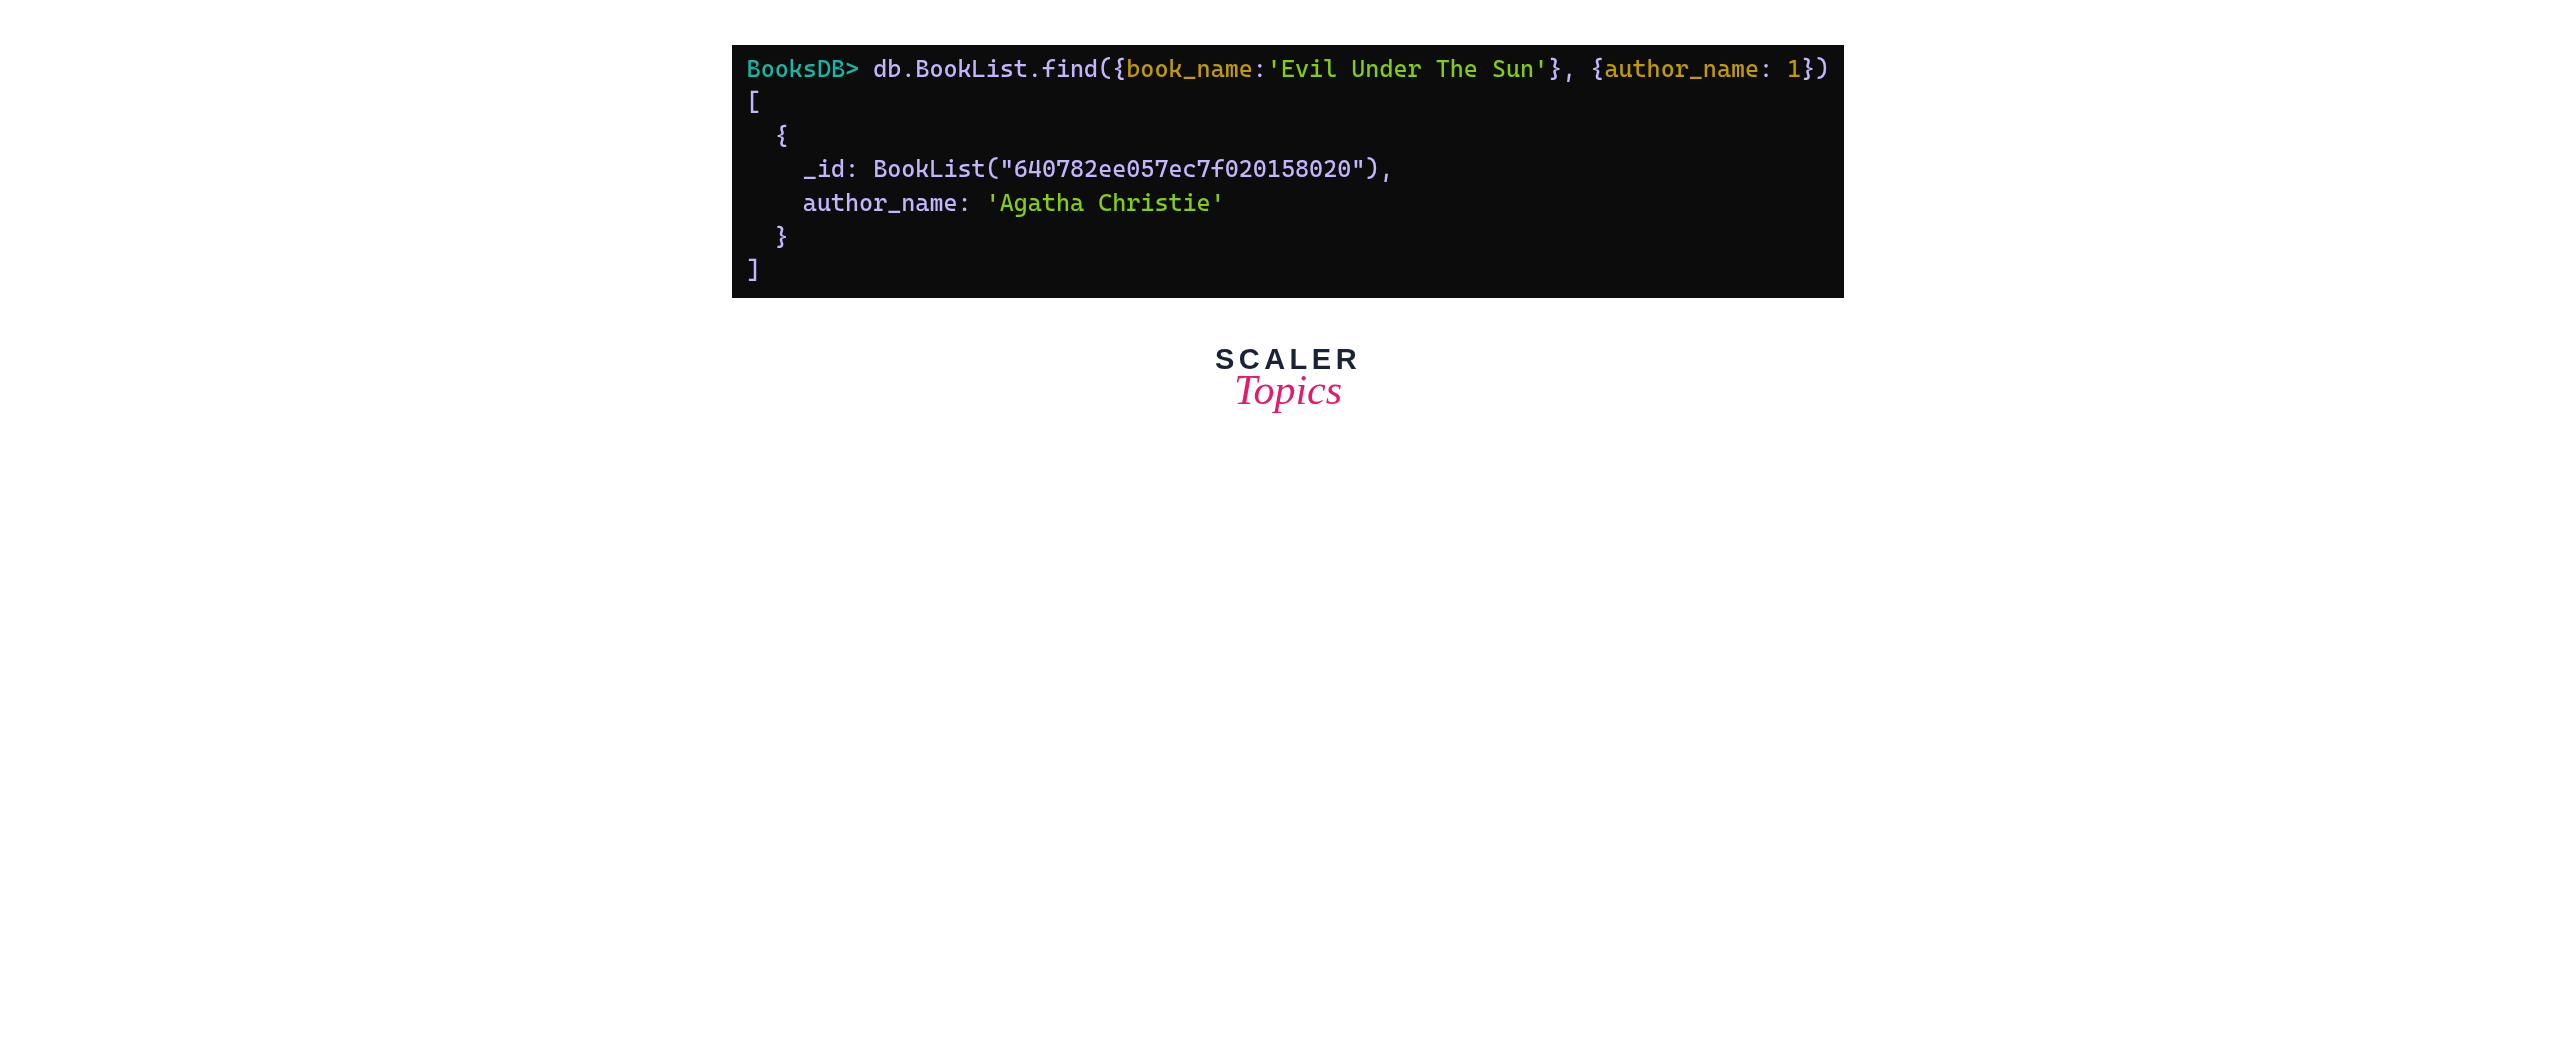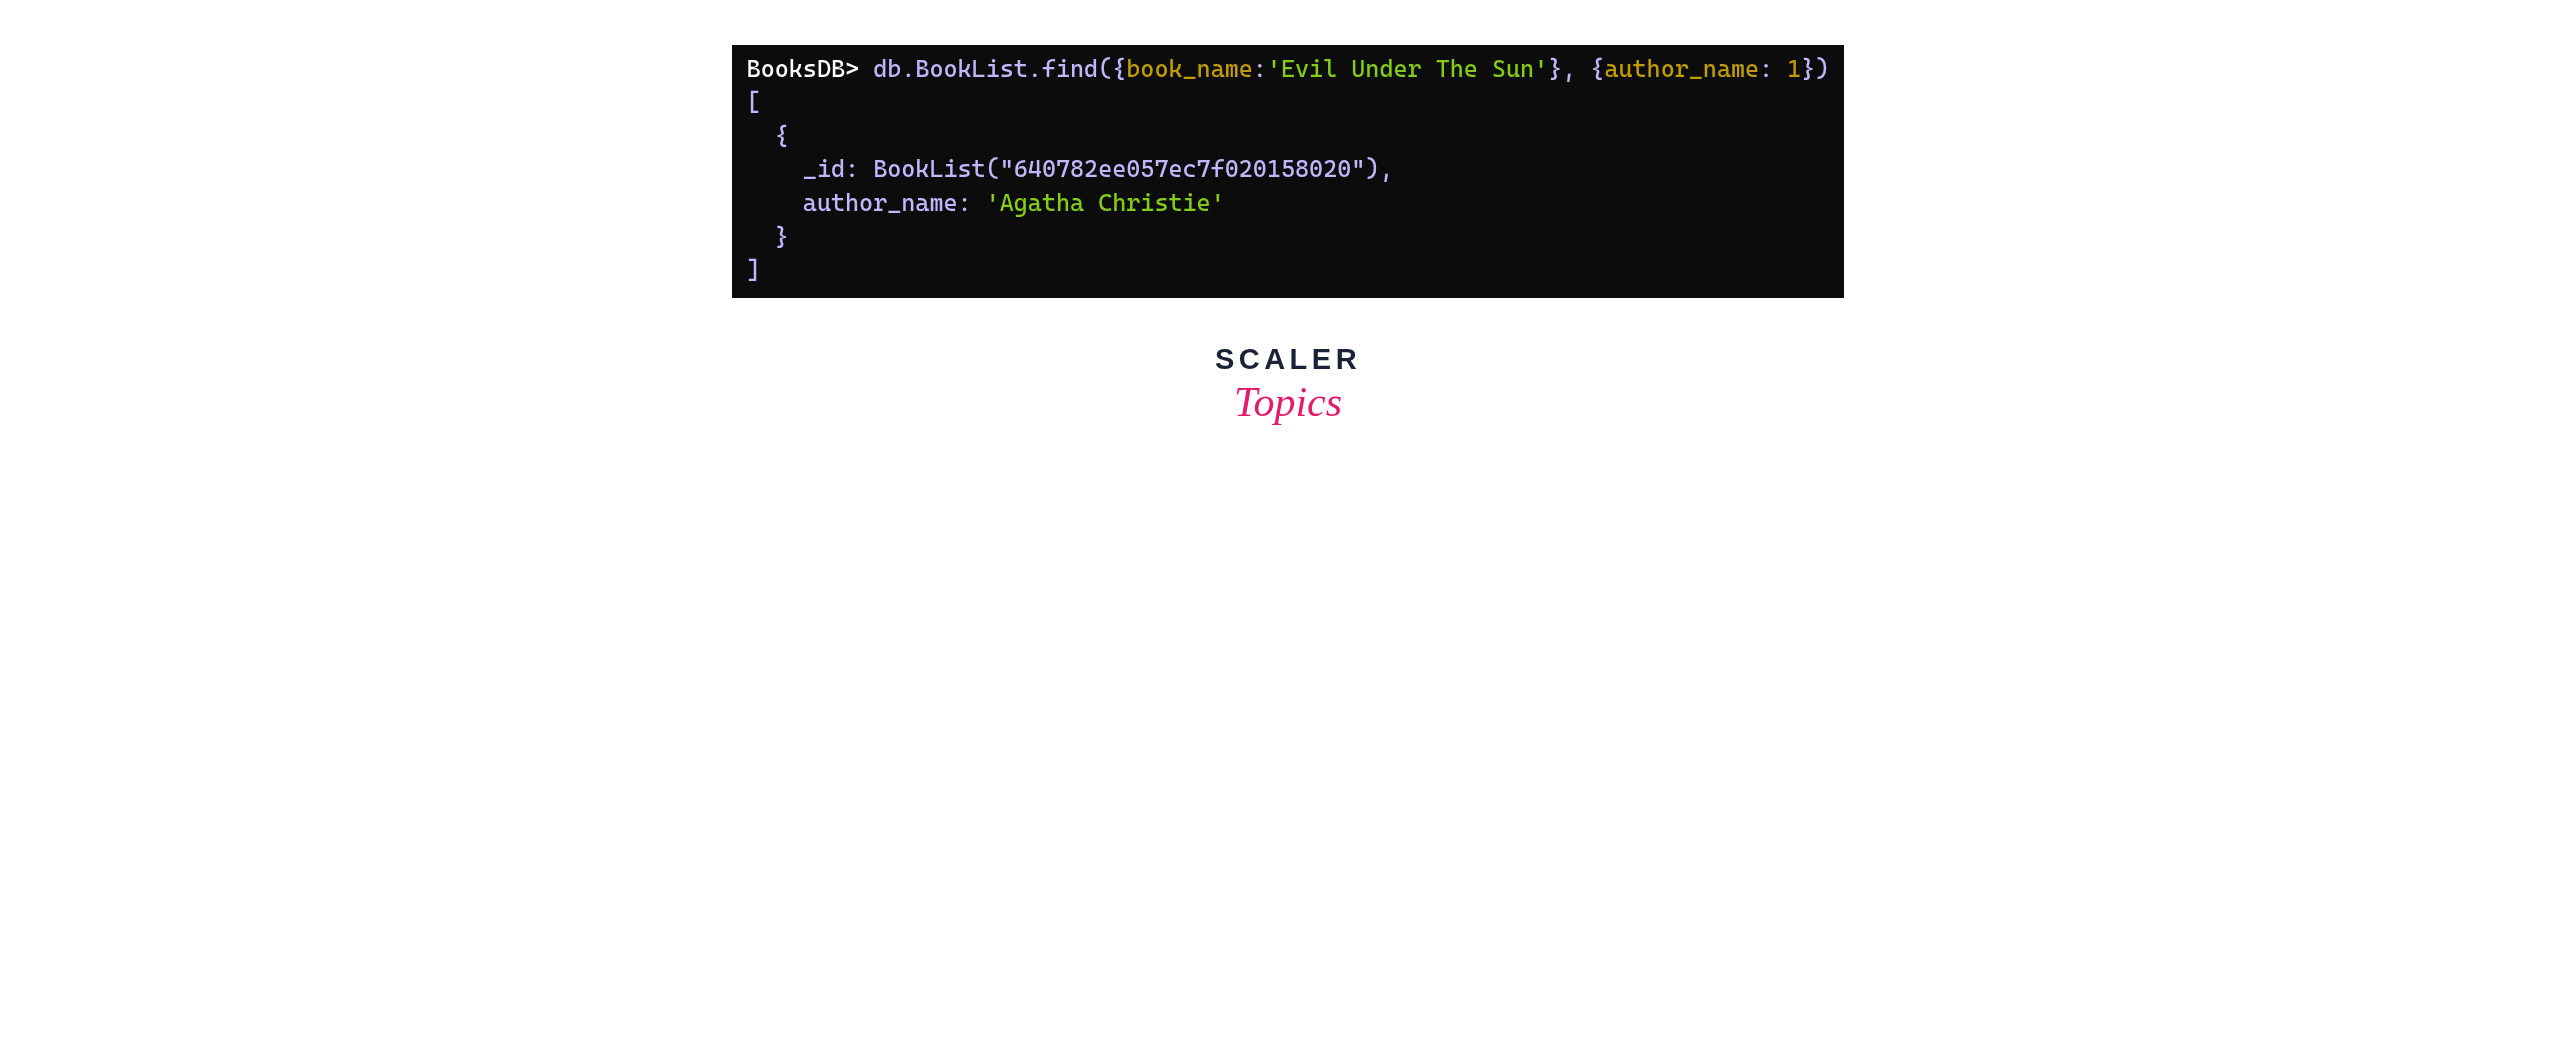--- a/index.html
+++ b/index.html
@@ -20,39 +20,39 @@
       color: #cccccc;
       font-family: 'Cascadia Code', 'Consolas', 'Menlo', monospace;
       font-size: 24px;
       line-height: 1.4;
       padding: 7.6px 15px 10.6px 15px;
       white-space: pre;
       width: fit-content;
       margin-bottom: 45px;
     }
     .prompt {
-      color: #ffffff;
+      color: #14b8a6;
     }
     .default {
       color: #c4b5fd;
     }
     .field {
       color: #c19c00;
     }
     .string {
       color: #84cc16;
     }
     .number {
       color: #c19c00;
     }
     .logo {
       display: flex;
       flex-direction: column;
       align-items: center;
-      gap: 12px;
+      gap: 0;
     }
     .logo-scaler {
       font-family: 'Arial Black', 'Helvetica', sans-serif;
       font-weight: 900;
       font-size: 29px;
       letter-spacing: 4.5px;
       color: #1a2238;
     }
     .logo-topics {
       font-family: 'Brush Script MT', cursive;

